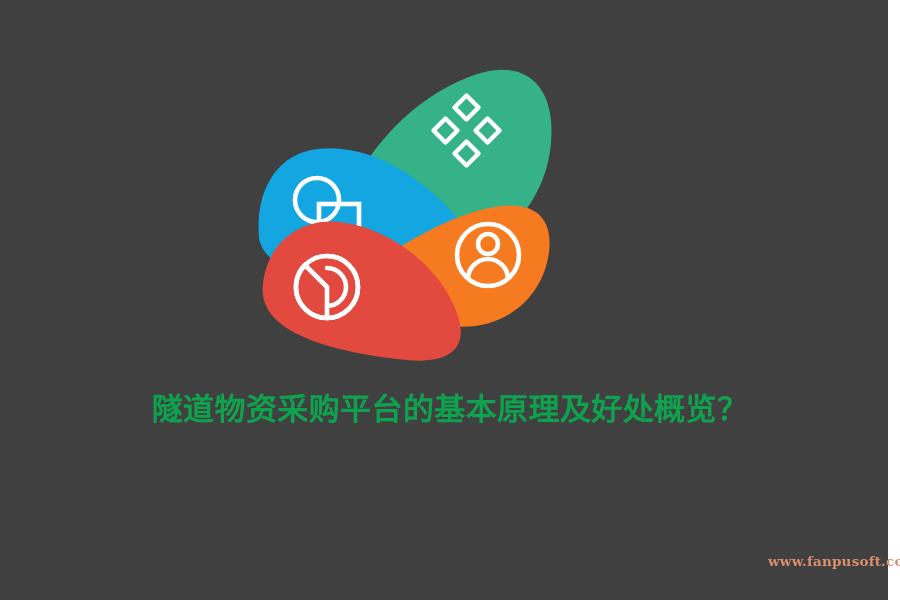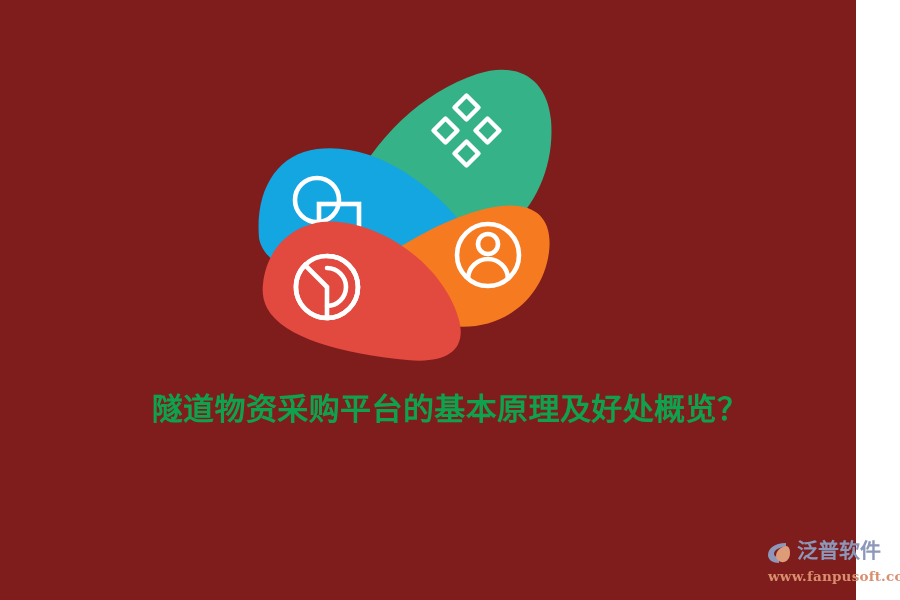--- a/index.html
+++ b/index.html
@@ -13,21 +13,22 @@
     background: #ffffff;
     font-family: "Liberation Sans", "DejaVu Sans", sans-serif;
     overflow: hidden;
     position: relative;
   }
 
   #page {
     position: relative;
     width: 856px;
     height: 600px;
-    background: #7f1d1d;
+    background: #404040;
+    padding-left: 32px;
   }
 
   
   .hero-logo {
     position: absolute;
     left: 255px;
     top: 52px;
     width: 300px;
     height: 310px;
   }
@@ -172,25 +173,16 @@
           <path d="M72 216 A19 19 0 0 1 72 254"></path>
         </g>
       </g>
 
     </svg>
   </div>
 
   <div class="page-title">隧道物资采购平台的基本原理及好处概览？</div>
 
   <div class="watermark">
-    <div class="watermark-top">
-      <span class="watermark-mark">
-        <svg viewBox="0 0 28 28" xmlns="http://www.w3.org/2000/svg" aria-hidden="true">
-          <path d="M20 5 C 8 5, 2 11, 2 17 C 2 22, 7 25, 13 25 L 13 19 C 10 19, 8 18, 8 16 C 8 12, 13 9, 20 9 Z" fill="#8d97b9"></path>
-          <path d="M21 8 C 14 9, 10 13, 10 18 C 10 21, 12 23, 15 24 C 20 25, 24 21, 24 15 C 24 11, 23 9, 21 8 Z" fill="#dd9b78"></path>
-        </svg>
-      </span>
-      <span class="watermark-brand">泛普软件</span>
-    </div>
     <div class="watermark-url">www.fanpusoft.com</div>
   </div>
 
 </div>
 
 </body></html>

